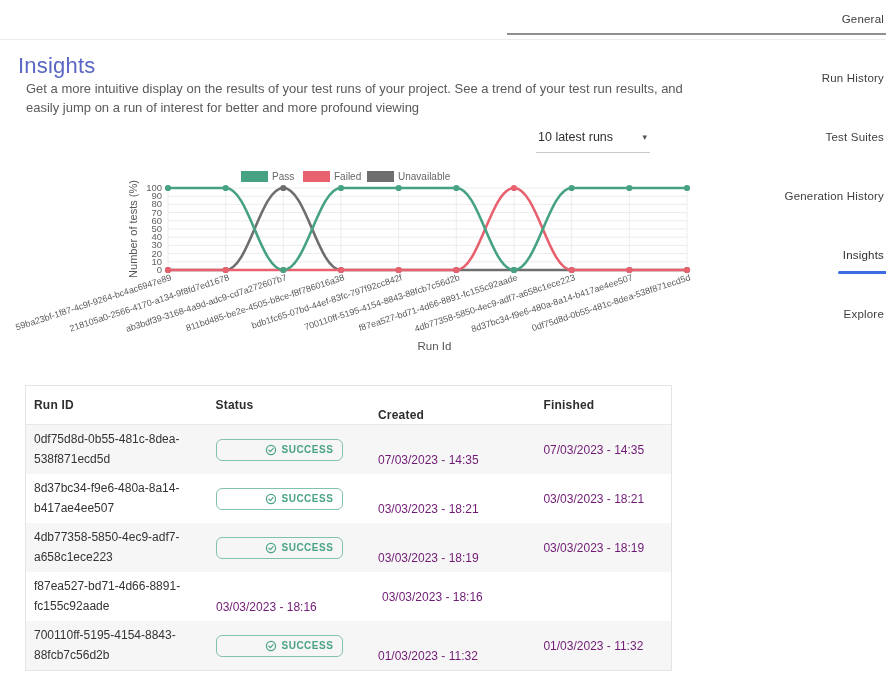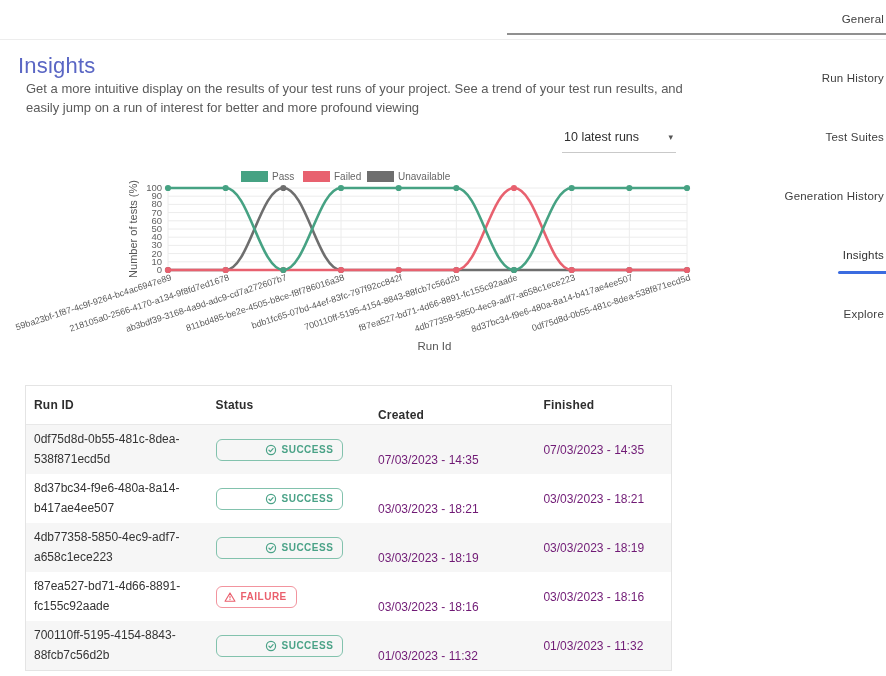--- a/index.html
+++ b/index.html
@@ -13,21 +13,21 @@
   .tab.active{color:#2f2f2f;}
   .tab.active::after{content:"";position:absolute;left:-3px;right:-3px;bottom:1px;height:3px;background:#3b6ce0;border-radius:3px;}
   .topline{position:absolute;top:33px;left:507px;right:0;height:2px;background:#909090;}
   .edgeline{position:absolute;top:8px;left:2px;width:1px;height:32px;background:#dedede;}
 
   
   .title{position:absolute;top:53px;left:18px;margin:0;font-size:22px;font-weight:500;color:#5a66c4;letter-spacing:.2px;}
   .desc{position:absolute;top:72px;left:18px;width:658px;margin:8px;font-size:13px;line-height:1.45;color:#5a5a5a;}
 
   
-  .select{position:absolute;top:127px;left:562px;width:114px;box-sizing:border-box;
+  .select{position:absolute;top:127px;left:536px;width:114px;box-sizing:border-box;
           border-bottom:1px solid #c9c9c9;padding:3px 3px 8px 2px;display:flex;justify-content:space-between;
           align-items:center;font-size:12.5px;color:#2f2f2f;cursor:pointer;}
   .select .caret{font-size:9px;color:#555;line-height:1;}
 
   
   .chart{position:absolute;top:168px;left:0;width:886px;height:200px;}
   .chart svg{overflow:visible;display:block;}
 
   
   .runs-table{position:absolute;top:385px;left:25px;width:647px;border:1px solid #e4e4e4;background:#fff;box-sizing:border-box;}
@@ -213,28 +213,20 @@
               <circle cx="8" cy="8" r="6.1" fill="none" stroke="currentColor" stroke-width="1.6"></circle>
               <path d="M5.3 8.3l1.9 1.8 3.5-4" fill="none" stroke="currentColor" stroke-width="1.6" stroke-linecap="round" stroke-linejoin="round"></path>
             </svg>
             <span>SUCCESS</span>
           </span></div>
         <div class="td c3 dates">03/03/2023 - 18:19</div>
         <div class="td c4 dates">03/03/2023 - 18:19</div>
       </div>
       <div class="trow">
         <div class="td c1 runid">f87ea527-bd71-4d66-8891-fc155c92aade</div>
-        <div class="td c2"><span class="badge failure">
-            <svg viewBox="0 0 16 16">
-              <path d="M8 2.6L14.6 13.6H1.4Z" fill="none" stroke="currentColor" stroke-width="1.5" stroke-linejoin="round"></path>
-              <line x1="8" y1="6.6" x2="8" y2="9.4" stroke="currentColor" stroke-width="1.5" stroke-linecap="round"></line>
-              <circle cx="8" cy="11.4" r="0.9" fill="currentColor"></circle>
-            </svg>
-            <span>FAILURE</span>
-          </span></div>
         <div class="td c3 dates">03/03/2023 - 18:16</div>
         <div class="td c4 dates">03/03/2023 - 18:16</div>
       </div>
       <div class="trow striped">
         <div class="td c1 runid">700110ff-5195-4154-8843-88fcb7c56d2b</div>
         <div class="td c2"><span class="badge success">
             <svg viewBox="0 0 16 16">
               <circle cx="8" cy="8" r="6.1" fill="none" stroke="currentColor" stroke-width="1.6"></circle>
               <path d="M5.3 8.3l1.9 1.8 3.5-4" fill="none" stroke="currentColor" stroke-width="1.6" stroke-linecap="round" stroke-linejoin="round"></path>
             </svg>

